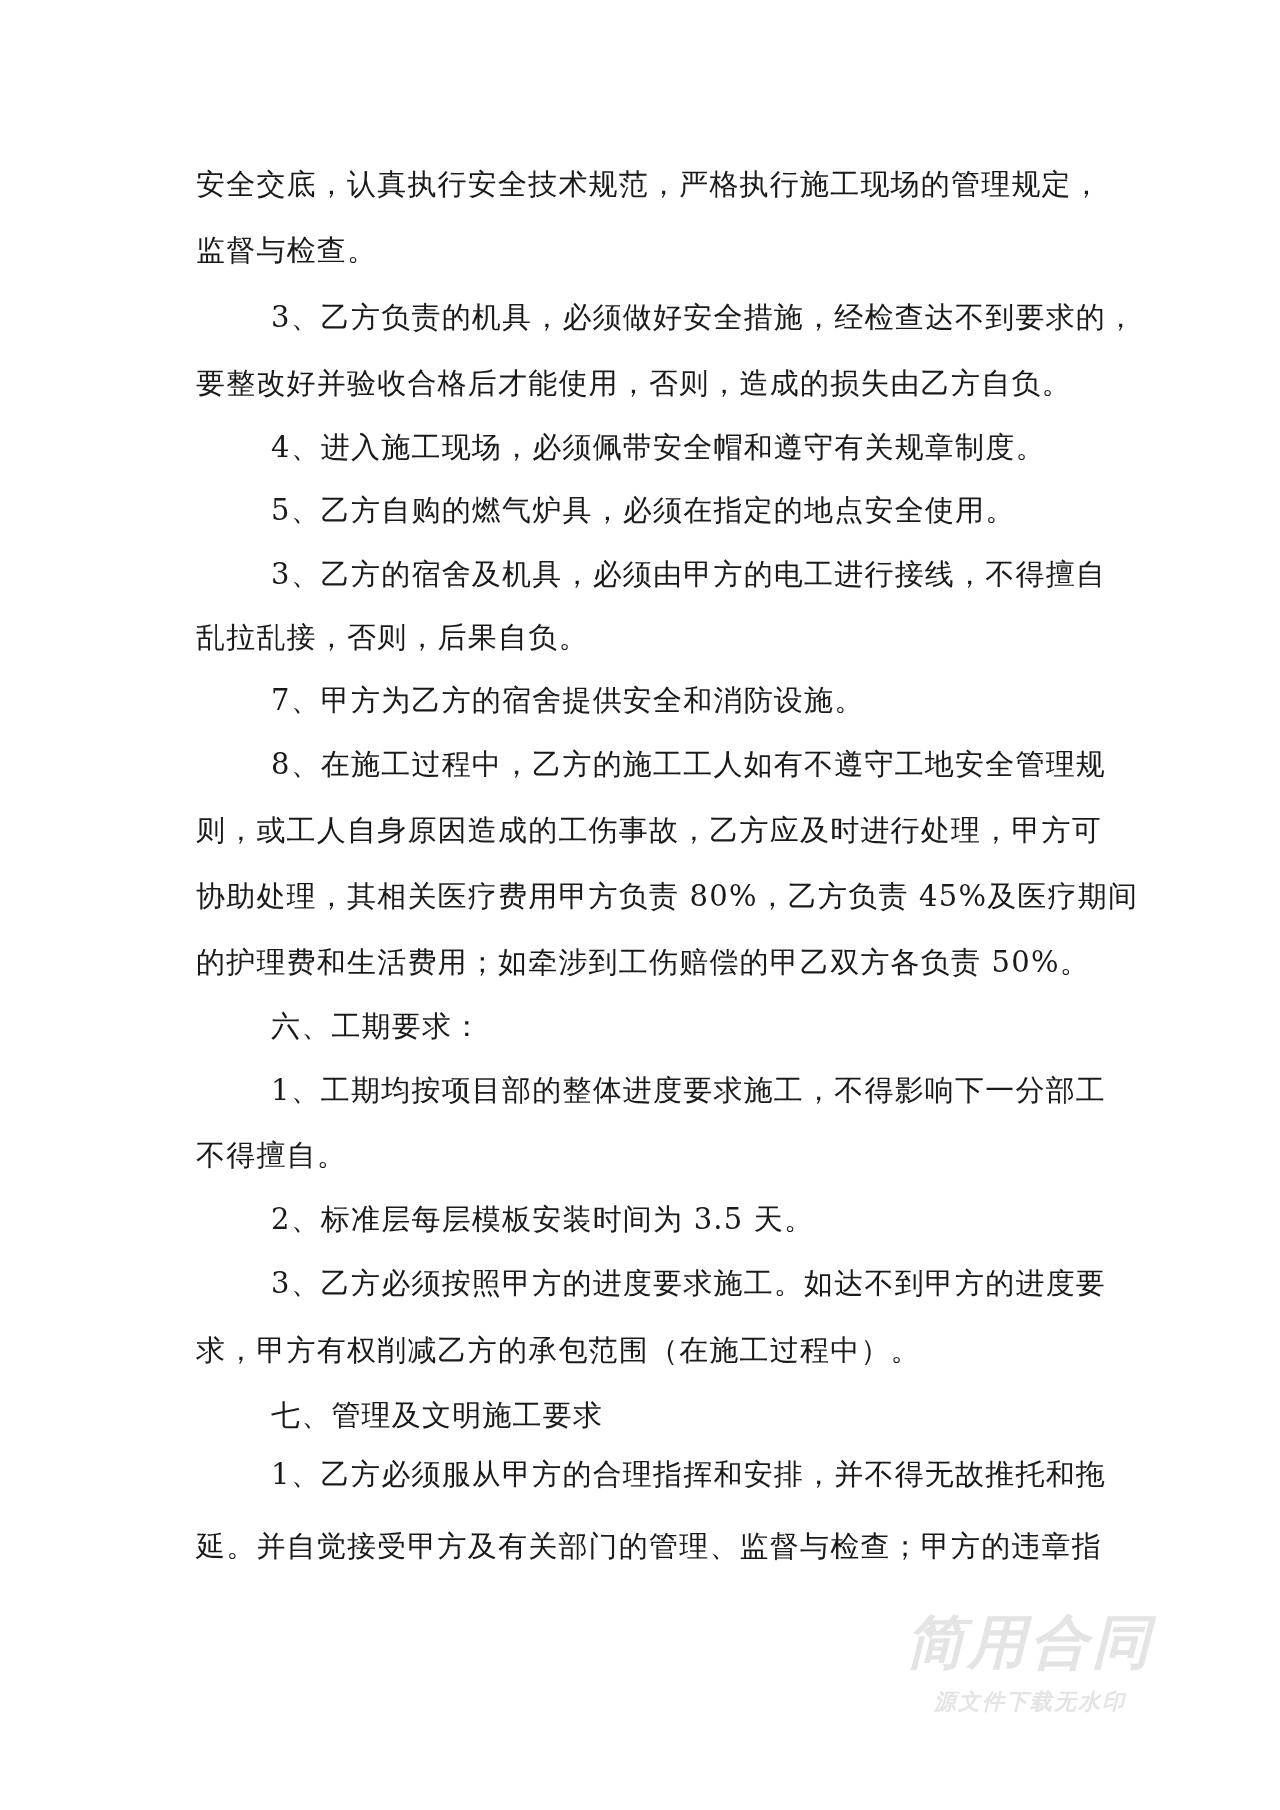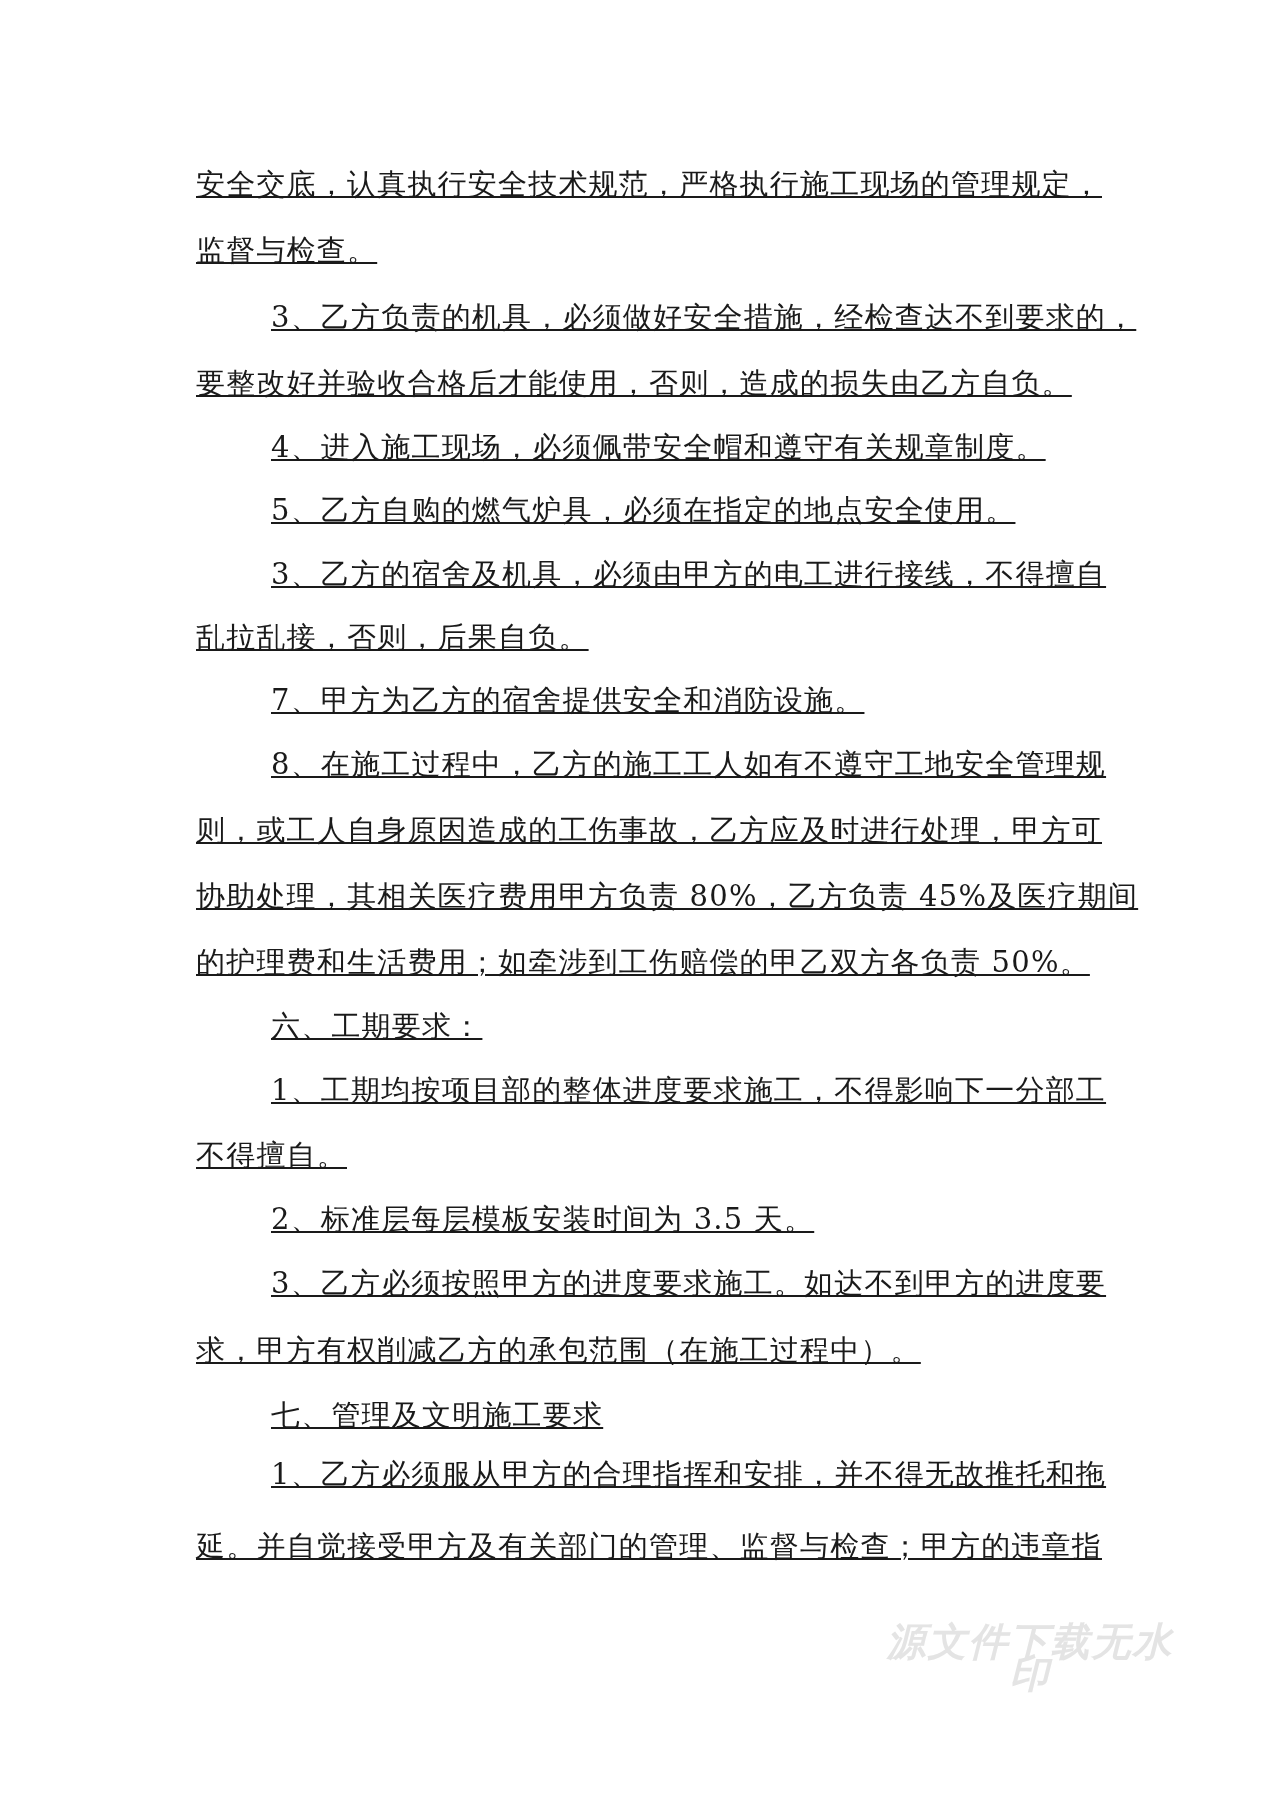--- a/index.html
+++ b/index.html
@@ -22,21 +22,20 @@
       width: 900px;
     }
     .line {
       position: absolute;
       left: 0;
       height: 40px;
       line-height: 40px;
       font-size: 29px;
       white-space: nowrap;
       letter-spacing: 1.2px;
-      text-decoration: underline;
     }
     .indent { left: 62px; margin-left: 13px; }
     .watermark {
       position: absolute;
       left: 880px;
       top: 1612px;
       width: 300px;
       font-family: "DejaVu Sans", "Liberation Sans", sans-serif;
       font-weight: bold;
       font-style: italic;
@@ -44,21 +43,21 @@
       text-align: center;
       pointer-events: none;
     }
     .wm-brand {
       font-size: 58px;
       line-height: 60px;
       letter-spacing: 4px;
     }
     .wm-tagline {
       margin-top: 14px;
-      font-size: 39px;
+      font-size: 22px;
       line-height: 32px;
       letter-spacing: 2px;
     }
   </style>
 </head>
 <body>
 
 <div class="page">
   <div class="line" style="top:14px">安全交底，认真执行安全技术规范，严格执行施工现场的管理规定，</div>
   <div class="line" style="top:80px">监督与检查。</div>
@@ -78,14 +77,15 @@
   <div class="line" style="top:985px">不得擅自。</div>
   <div class="line indent" style="top:1049px">2、标准层每层模板安装时间为 3.5 天。</div>
   <div class="line indent" style="top:1113px">3、乙方必须按照甲方的进度要求施工。如达不到甲方的进度要</div>
   <div class="line" style="top:1180px">求，甲方有权削减乙方的承包范围（在施工过程中）。</div>
   <div class="line indent" style="top:1245px">七、管理及文明施工要求</div>
   <div class="line indent" style="top:1304px">1、乙方必须服从甲方的合理指挥和安排，并不得无故推托和拖</div>
   <div class="line" style="top:1376px">延。并自觉接受甲方及有关部门的管理、监督与检查；甲方的违章指</div>
 </div>
 
 <div class="watermark">
+  <div class="wm-brand">简用合同</div>
   <div class="wm-tagline">源文件下载无水印</div>
 </div>
 
 </body></html>

